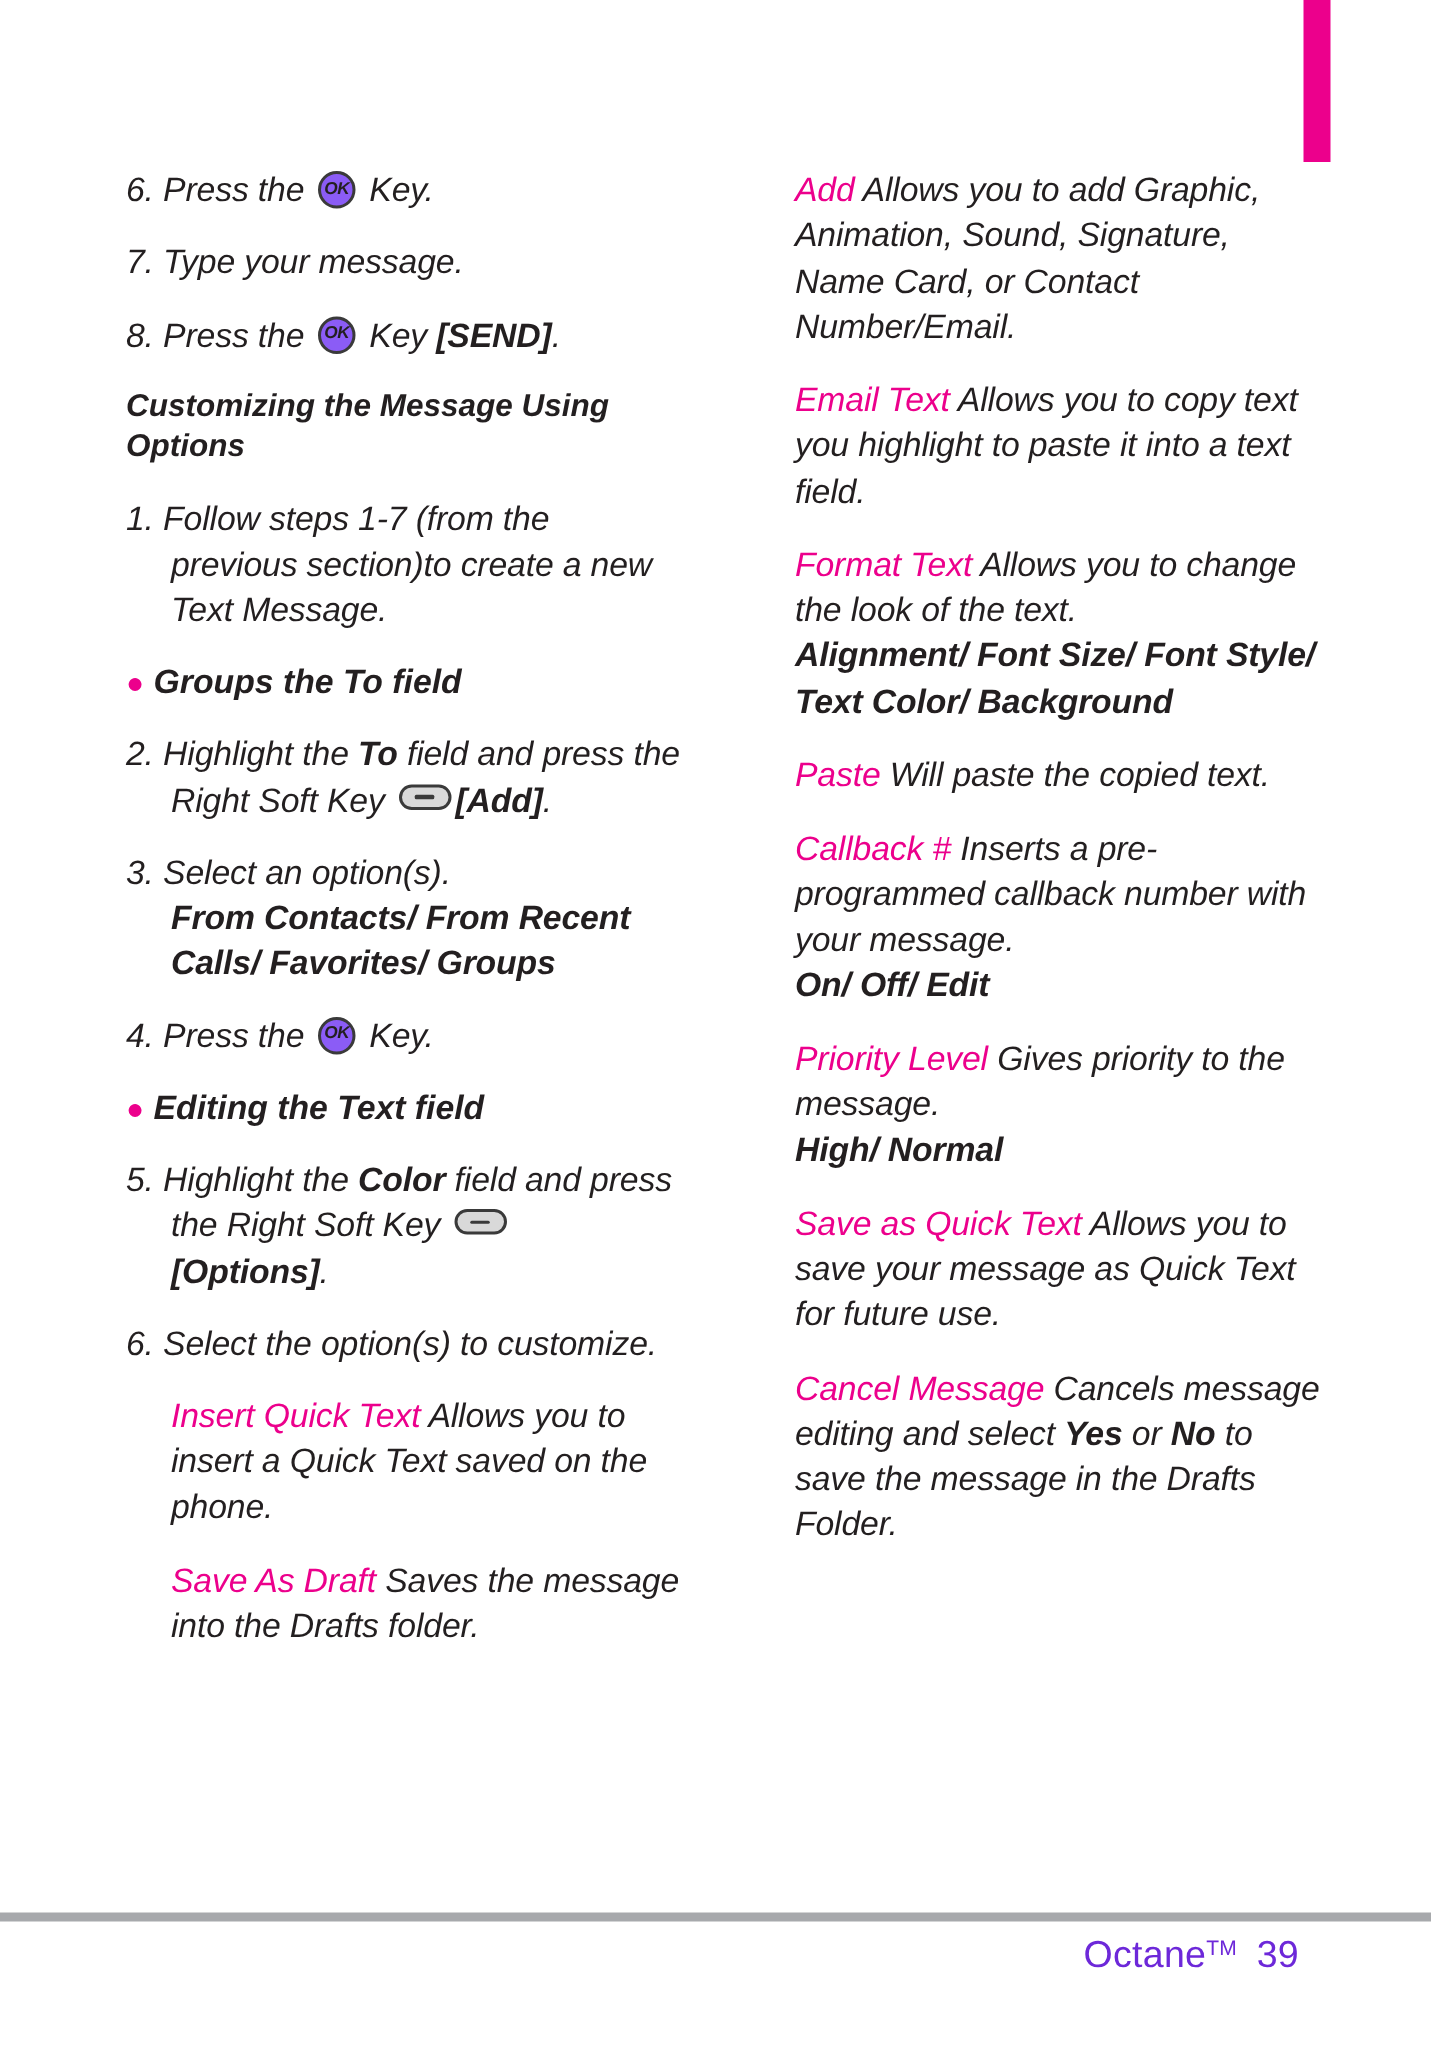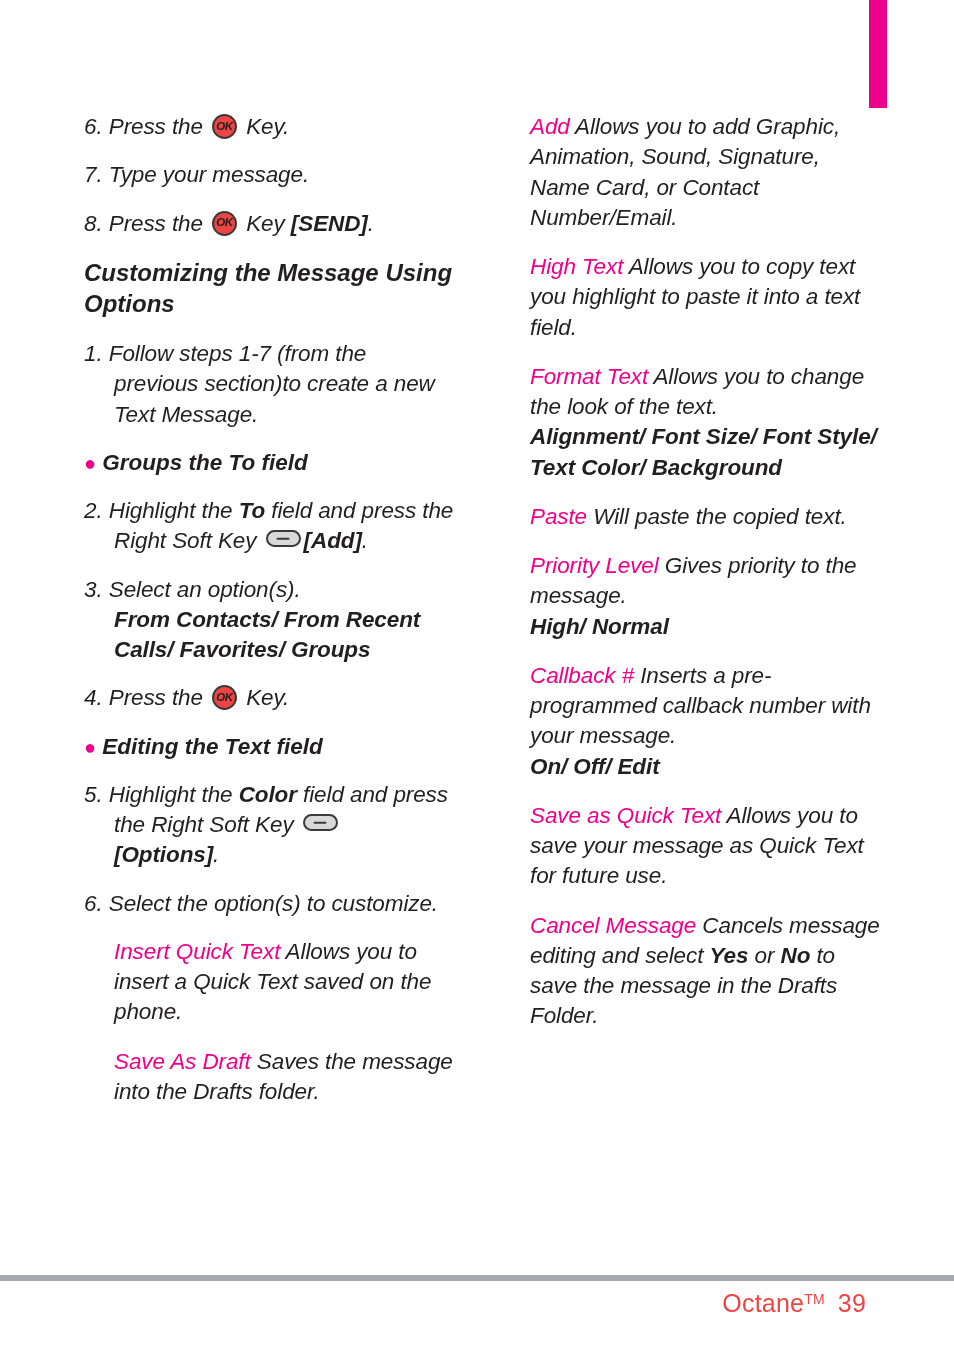--- a/index.html
+++ b/index.html
@@ -75,21 +75,21 @@
     text-indent: -20px;
   }
   .bullet-head .dot {
     color: #ec008c;
     font-size: 20px;
     line-height: 1;
   }
 
   .section-head {
     font-weight: bold;
-    font-size: 24px;
+    font-size: 21px;
     line-height: 1.3;
     margin-bottom: 20px;
   }
 
   
   .optdef {
     font-size: 22.5px;
     line-height: 1.345;
     margin-bottom: 19px;
     letter-spacing: -0.1px;
@@ -106,21 +106,21 @@
   }
 
   b, .b { font-weight: bold; }
 
   
   .ok-key {
     display: inline-block;
     width: 25px;
     height: 25px;
     border-radius: 50%;
-    background: #ef4444;
+    background: #8b5cf6;
     border: 2.5px solid #3a3a3a;
     box-sizing: border-box;
     position: relative;
     vertical-align: -5px;
     margin: 0 3px;
     text-indent: 0;
   }
   .ok-key span {
     position: absolute;
     left: 0; right: 0;
@@ -167,21 +167,21 @@
     top: 1275px;
     width: 954px;
     height: 6px;
     background: #a7a9ac;
   }
   .footer {
     position: absolute;
     right: 88px;
     top: 1289px;
     font-size: 25px;
-    color: #ef4444;
+    color: #6d28d9;
     letter-spacing: 0.2px;
     white-space: nowrap;
   }
   .footer .tm {
     font-size: 14px;
     vertical-align: 8px;
   }
   .footer .pgnum {
     margin-left: 13px;
   }
@@ -275,48 +275,48 @@
     </div>
 
     <div class="col col-right">
 
       <div class="optdef">
         <span class="term">Add</span>
         <span>Allows you to add Graphic, Animation, Sound, Signature, Name Card, or Contact Number/Email.</span>
       </div>
 
       <div class="optdef">
-        <span class="term">High Text</span>
+        <span class="term">Email Text</span>
         <span>Allows you to copy text you highlight to paste it into a text field.</span>
       </div>
 
       <div class="optdef">
         <span class="term">Format Text</span>
         <span>Allows you to change the look of the text.</span><br>
         <span class="values">Alignment/ Font Size/ Font Style/ Text Color/ Background</span>
       </div>
 
       <div class="optdef">
         <span class="term">Paste</span>
         <span>Will paste the copied text.</span>
       </div>
 
       <div class="optdef">
+        <span class="term">Callback #</span>
+        <span>Inserts a pre-programmed callback number with your message.</span><br>
+        <span class="values">On/ Off/ Edit</span>
+      </div>
+
+      <div class="optdef">
         <span class="term">Priority Level</span>
         <span>Gives priority to the message.</span><br>
         <span class="values">High/ Normal</span>
       </div>
 
       <div class="optdef">
-        <span class="term">Callback #</span>
-        <span>Inserts a pre-programmed callback number with your message.</span><br>
-        <span class="values">On/ Off/ Edit</span>
-      </div>
-
-      <div class="optdef">
         <span class="term">Save as Quick Text</span>
         <span>Allows you to save your message as Quick Text for future use.</span>
       </div>
 
       <div class="optdef">
         <span class="term">Cancel Message</span>
         <span>Cancels message editing and select </span><b>Yes</b><span> or </span><b>No</b><span> to save the message in the Drafts Folder.</span>
       </div>
 
     </div>

